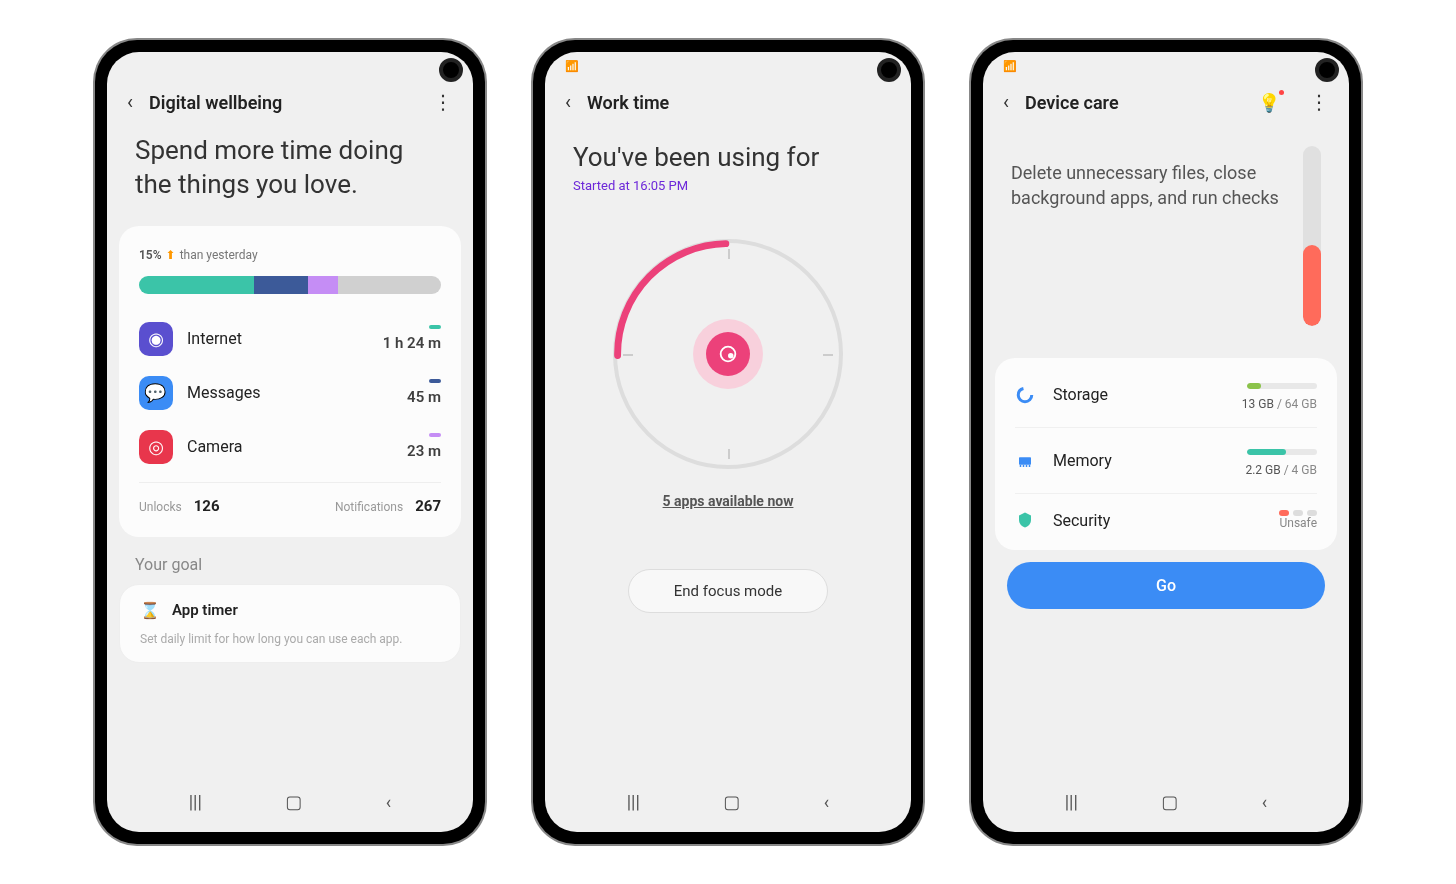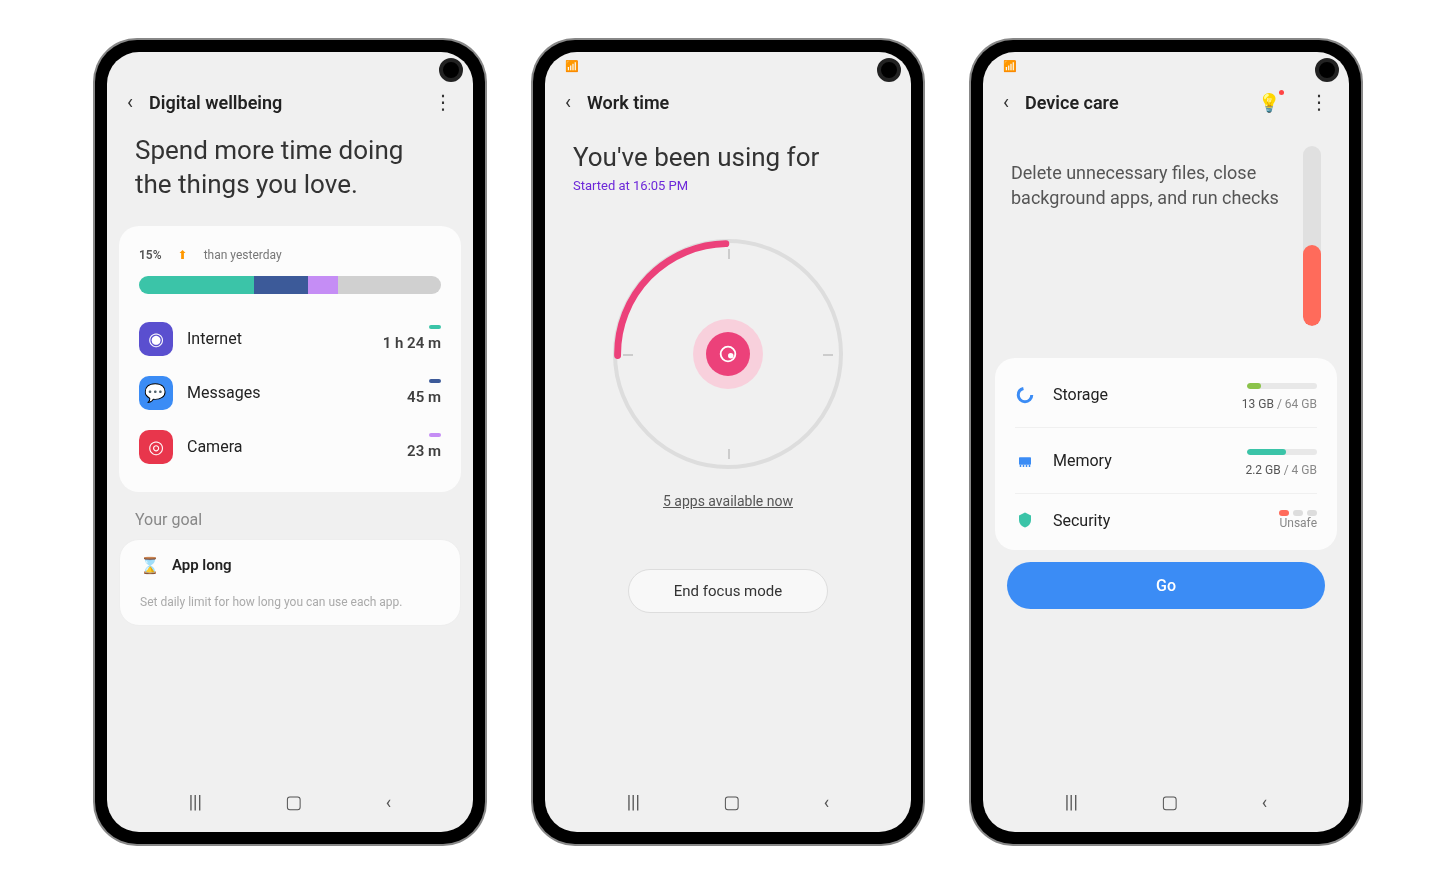--- a/index.html
+++ b/index.html
@@ -100,21 +100,21 @@
   font-size: 24px;
   font-weight: 700;
   color: #222;
 }
 .compare {
   font-size: 12px;
   color: #777;
   margin-top: 4px;
   display: flex;
   align-items: center;
-  gap: 16px;
+  gap: 4px;
 }
 .compare .pct { font-weight: 600; color: #555; }
 .compare .arrow { color: #ff9800; }
 .usage-bar {
   display: flex;
   height: 18px;
   border-radius: 9px;
   overflow: hidden;
   margin: 14px 0 18px;
 }
@@ -172,41 +172,42 @@
 }
 .goal-card {
   background: #fcfcfc;
   border-radius: 20px;
   margin: 0 12px;
   padding: 16px 20px;
   border: 1px solid #eee;
 }
 .goal-row { display: flex; align-items: center; gap: 12px; }
 .goal-title { font-size: 15px; font-weight: 600; color: #222; }
-.goal-sub { font-size: 12px; color: #aaa; margin-top: 20px; }
+.goal-sub { font-size: 12px; color: #aaa; margin-top: 12px; }
 .nav-bar {
   position: absolute;
   bottom: 8px;
   left: 0; right: 0;
   display: flex;
   justify-content: space-around;
   padding: 12px 40px;
 }
 .nav-btn { font-size: 18px; color: #555; cursor: pointer; }
 
 
 .hero2 { padding: 24px 28px 6px; }
 .hero2-title { font-size: 26px; color: #333; }
 .hero2-time { font-size: 30px; font-weight: 700; color: #222; margin-top: 8px; }
 .hero2-sub { font-size: 13px; color: #6d28d9; margin-top: 6px; }
 .clock-wrap {
   display: flex;
   flex-direction: column;
   align-items: center;
   margin-top: 40px;
+  font-weight: bold;
 }
 .clock {
   width: 230px;
   height: 230px;
   border-radius: 50%;
   border: 4px solid #ddd;
   position: relative;
   display: flex;
   align-items: center;
   justify-content: center;
@@ -393,26 +394,36 @@
             <div class="app-icon" style="background:#3b8cf5">💬</div>
             <div class="app-name">Messages</div>
             <div style="margin-left:auto;text-align:right;"><span class="app-dot" style="background:#3c5a99"></span><span class="app-time">45 m</span></div>
           </div>
           <div class="app-row">
             <div class="app-icon" style="background:#e8364c">◎</div>
             <div class="app-name">Camera</div>
             <div style="margin-left:auto;text-align:right;"><span class="app-dot" style="background:#c58df5"></span><span class="app-time">23 m</span></div>
           </div>
         </div>
+      <div class="stats-row">
+        <div class="stat-group">
+          <span class="stat-label">Unlocks</span>
+          <span class="stat-val">126</span>
+        </div>
+        <div class="stat-group">
+          <span class="stat-label">Notifications</span>
+          <span class="stat-val">267</span>
+        </div>
+      </div>
     </div>
     <div class="section-title">Your goal</div>
     <div class="goal-card">
       <div class="goal-row">
         <span style="color:#ff9800;">⌛</span>
-        <span class="goal-title">App long</span>
+        <span class="goal-title">App timer</span>
       </div>
       <div class="goal-sub">Set daily limit for how long you can use each app.</div>
     </div>
     <div class="nav-bar">
       <span class="nav-btn">|||</span>
       <span class="nav-btn">▢</span>
       <span class="nav-btn">‹</span>
     </div>
   </div>
 </div>

